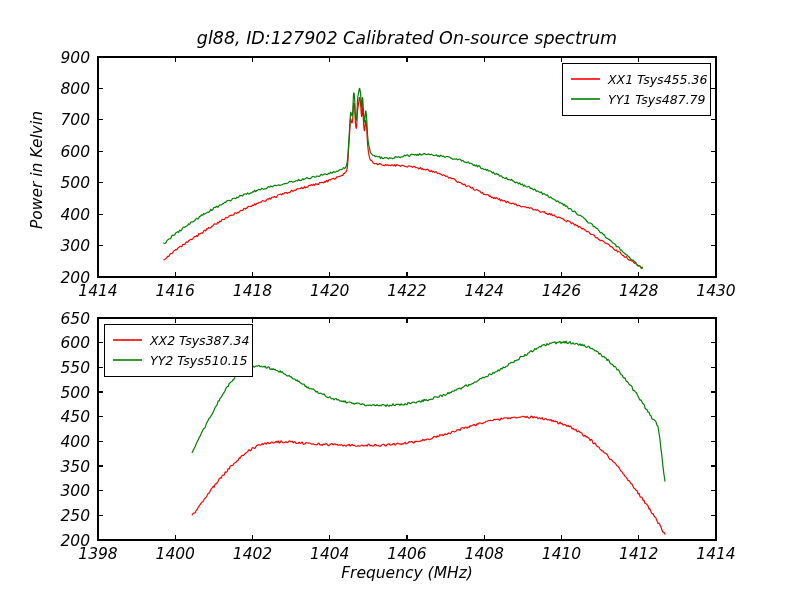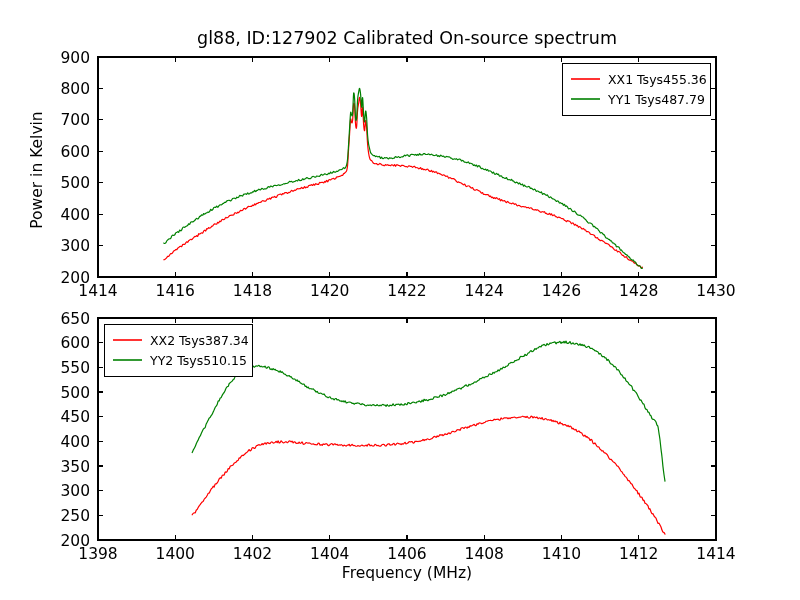--- a/index.html
+++ b/index.html
@@ -11,20 +11,21 @@
     width: 800px;
     height: 600px;
     overflow: hidden;
     font-family: "DejaVu Sans", sans-serif;
   }
   #figure {
     position: relative;
     width: 800px;
     height: 600px;
     background: #ffffff;
+    font-style: italic;
   }
   svg#plot {
     display: block;
     width: 800px;
     height: 600px;
   }
   .axis-line {
     fill: none;
     stroke: #000000;
     stroke-width: 1.1;

